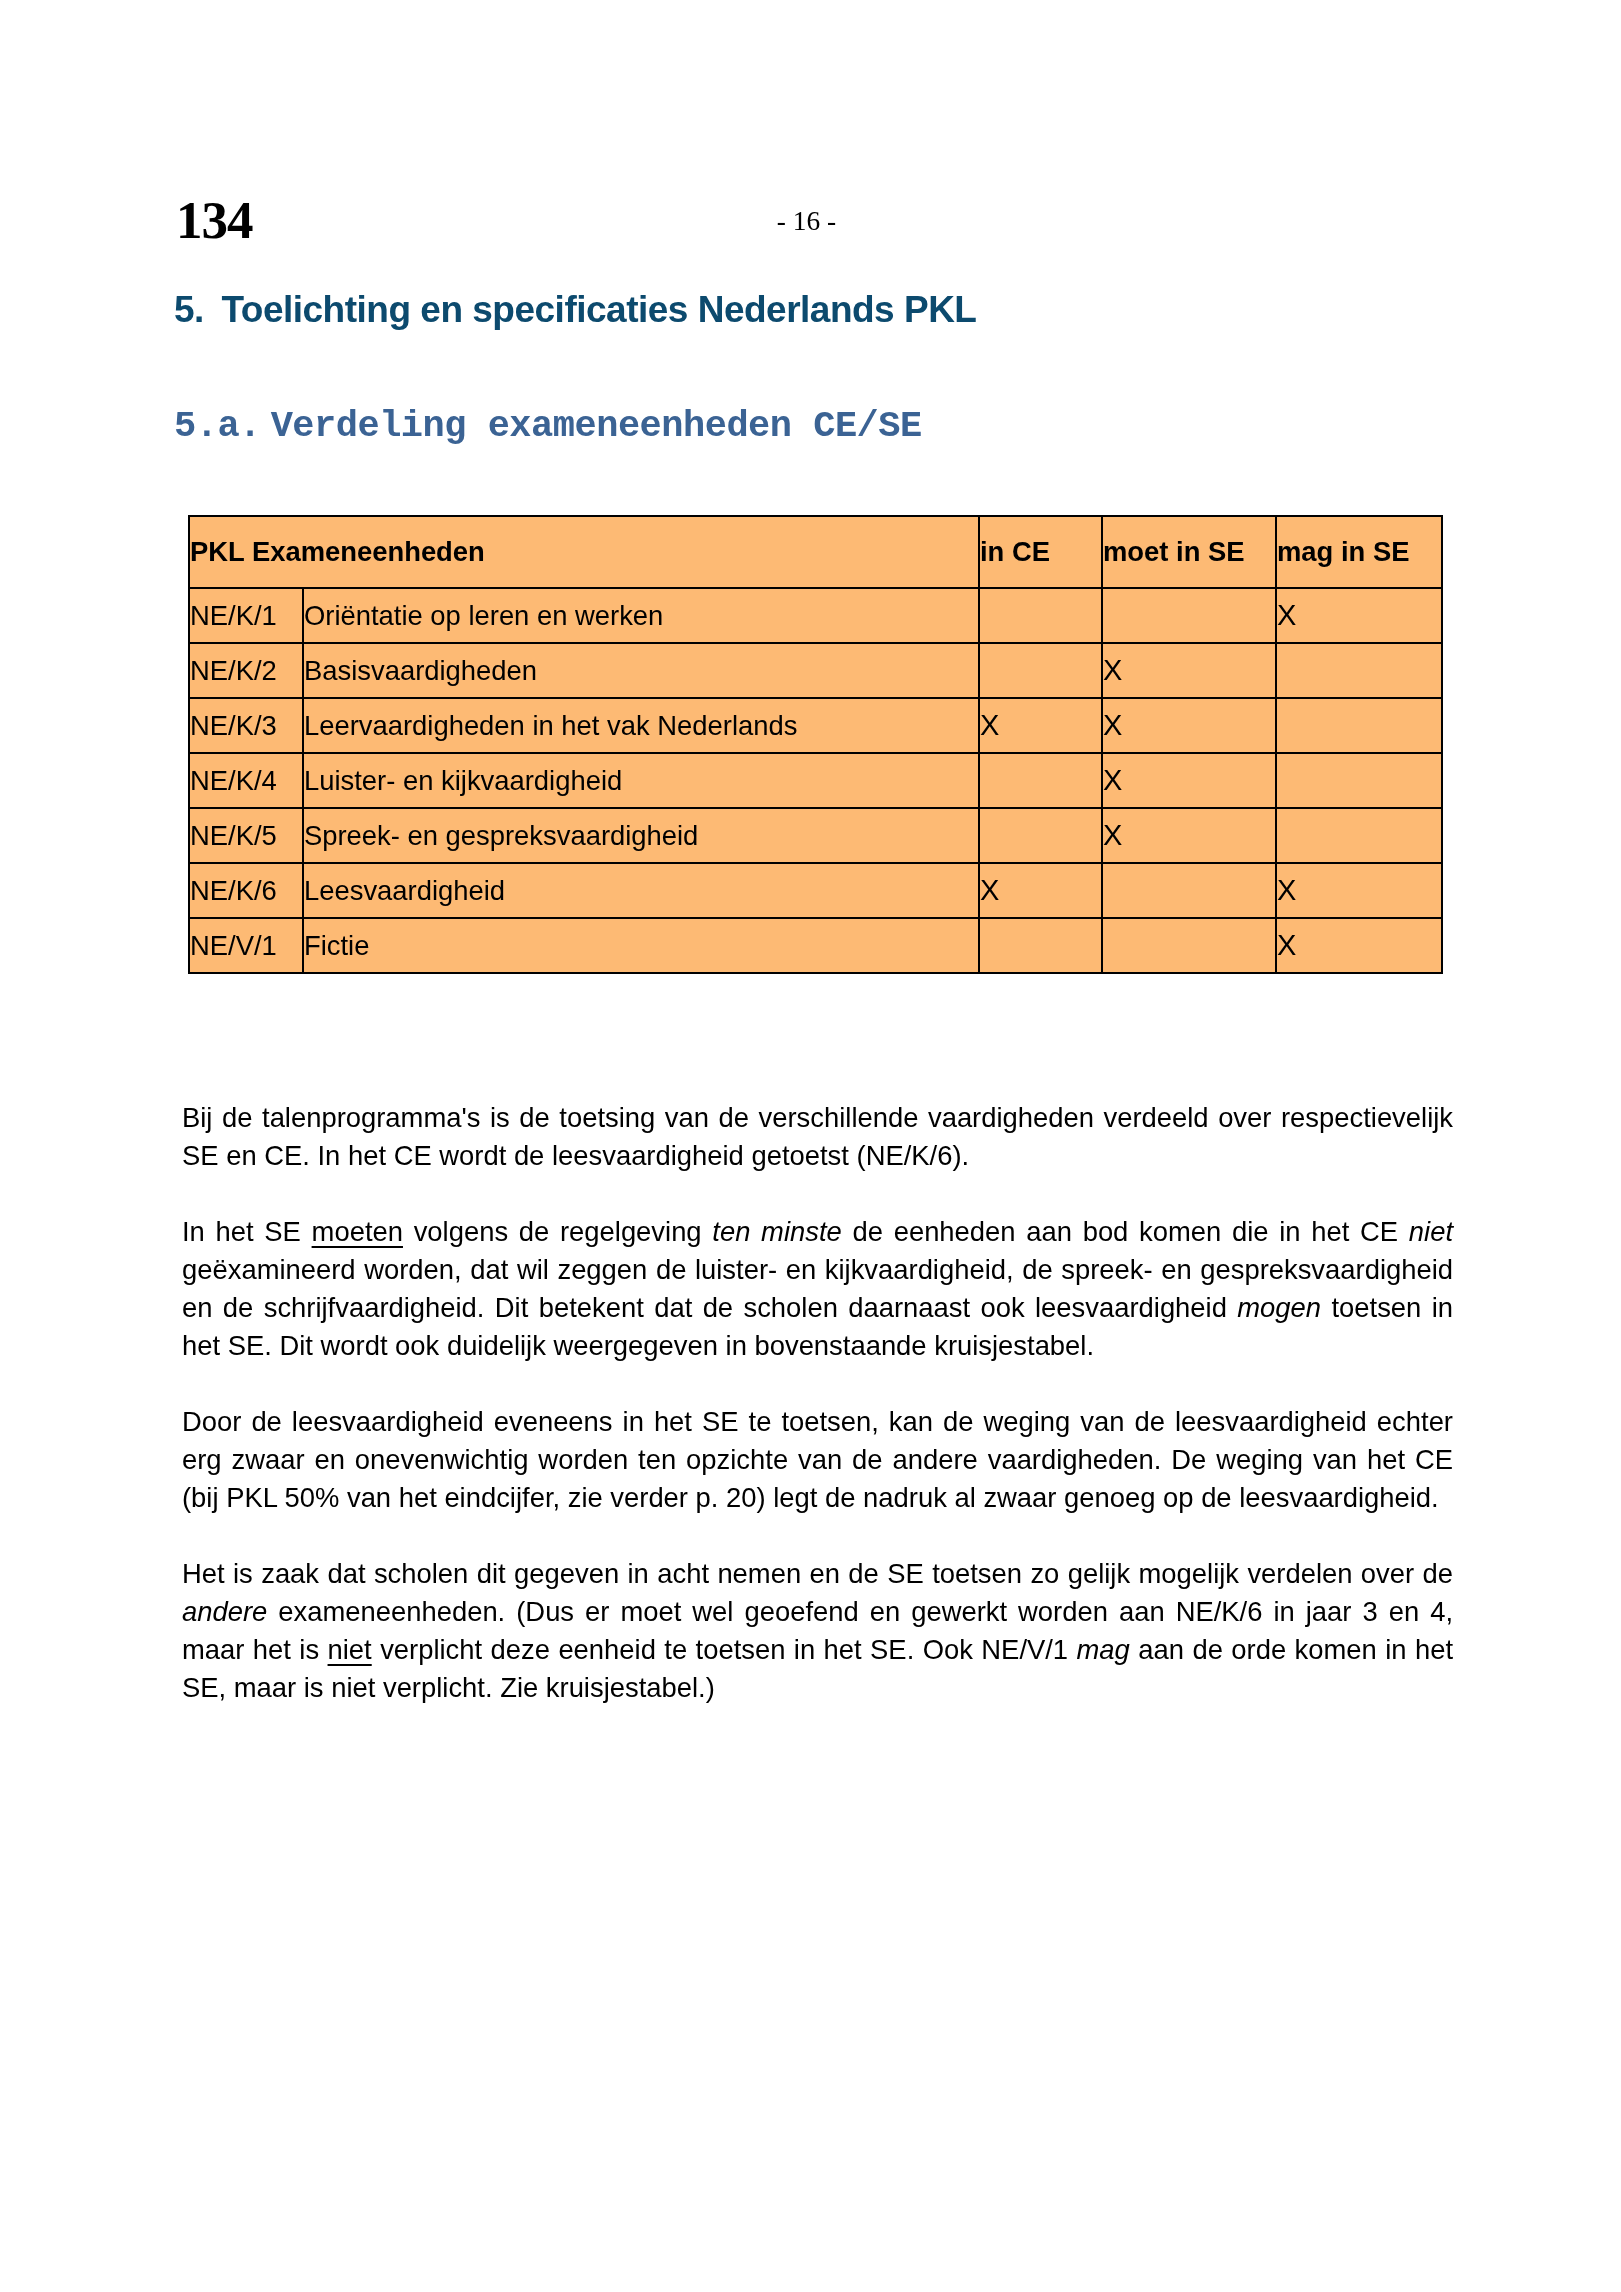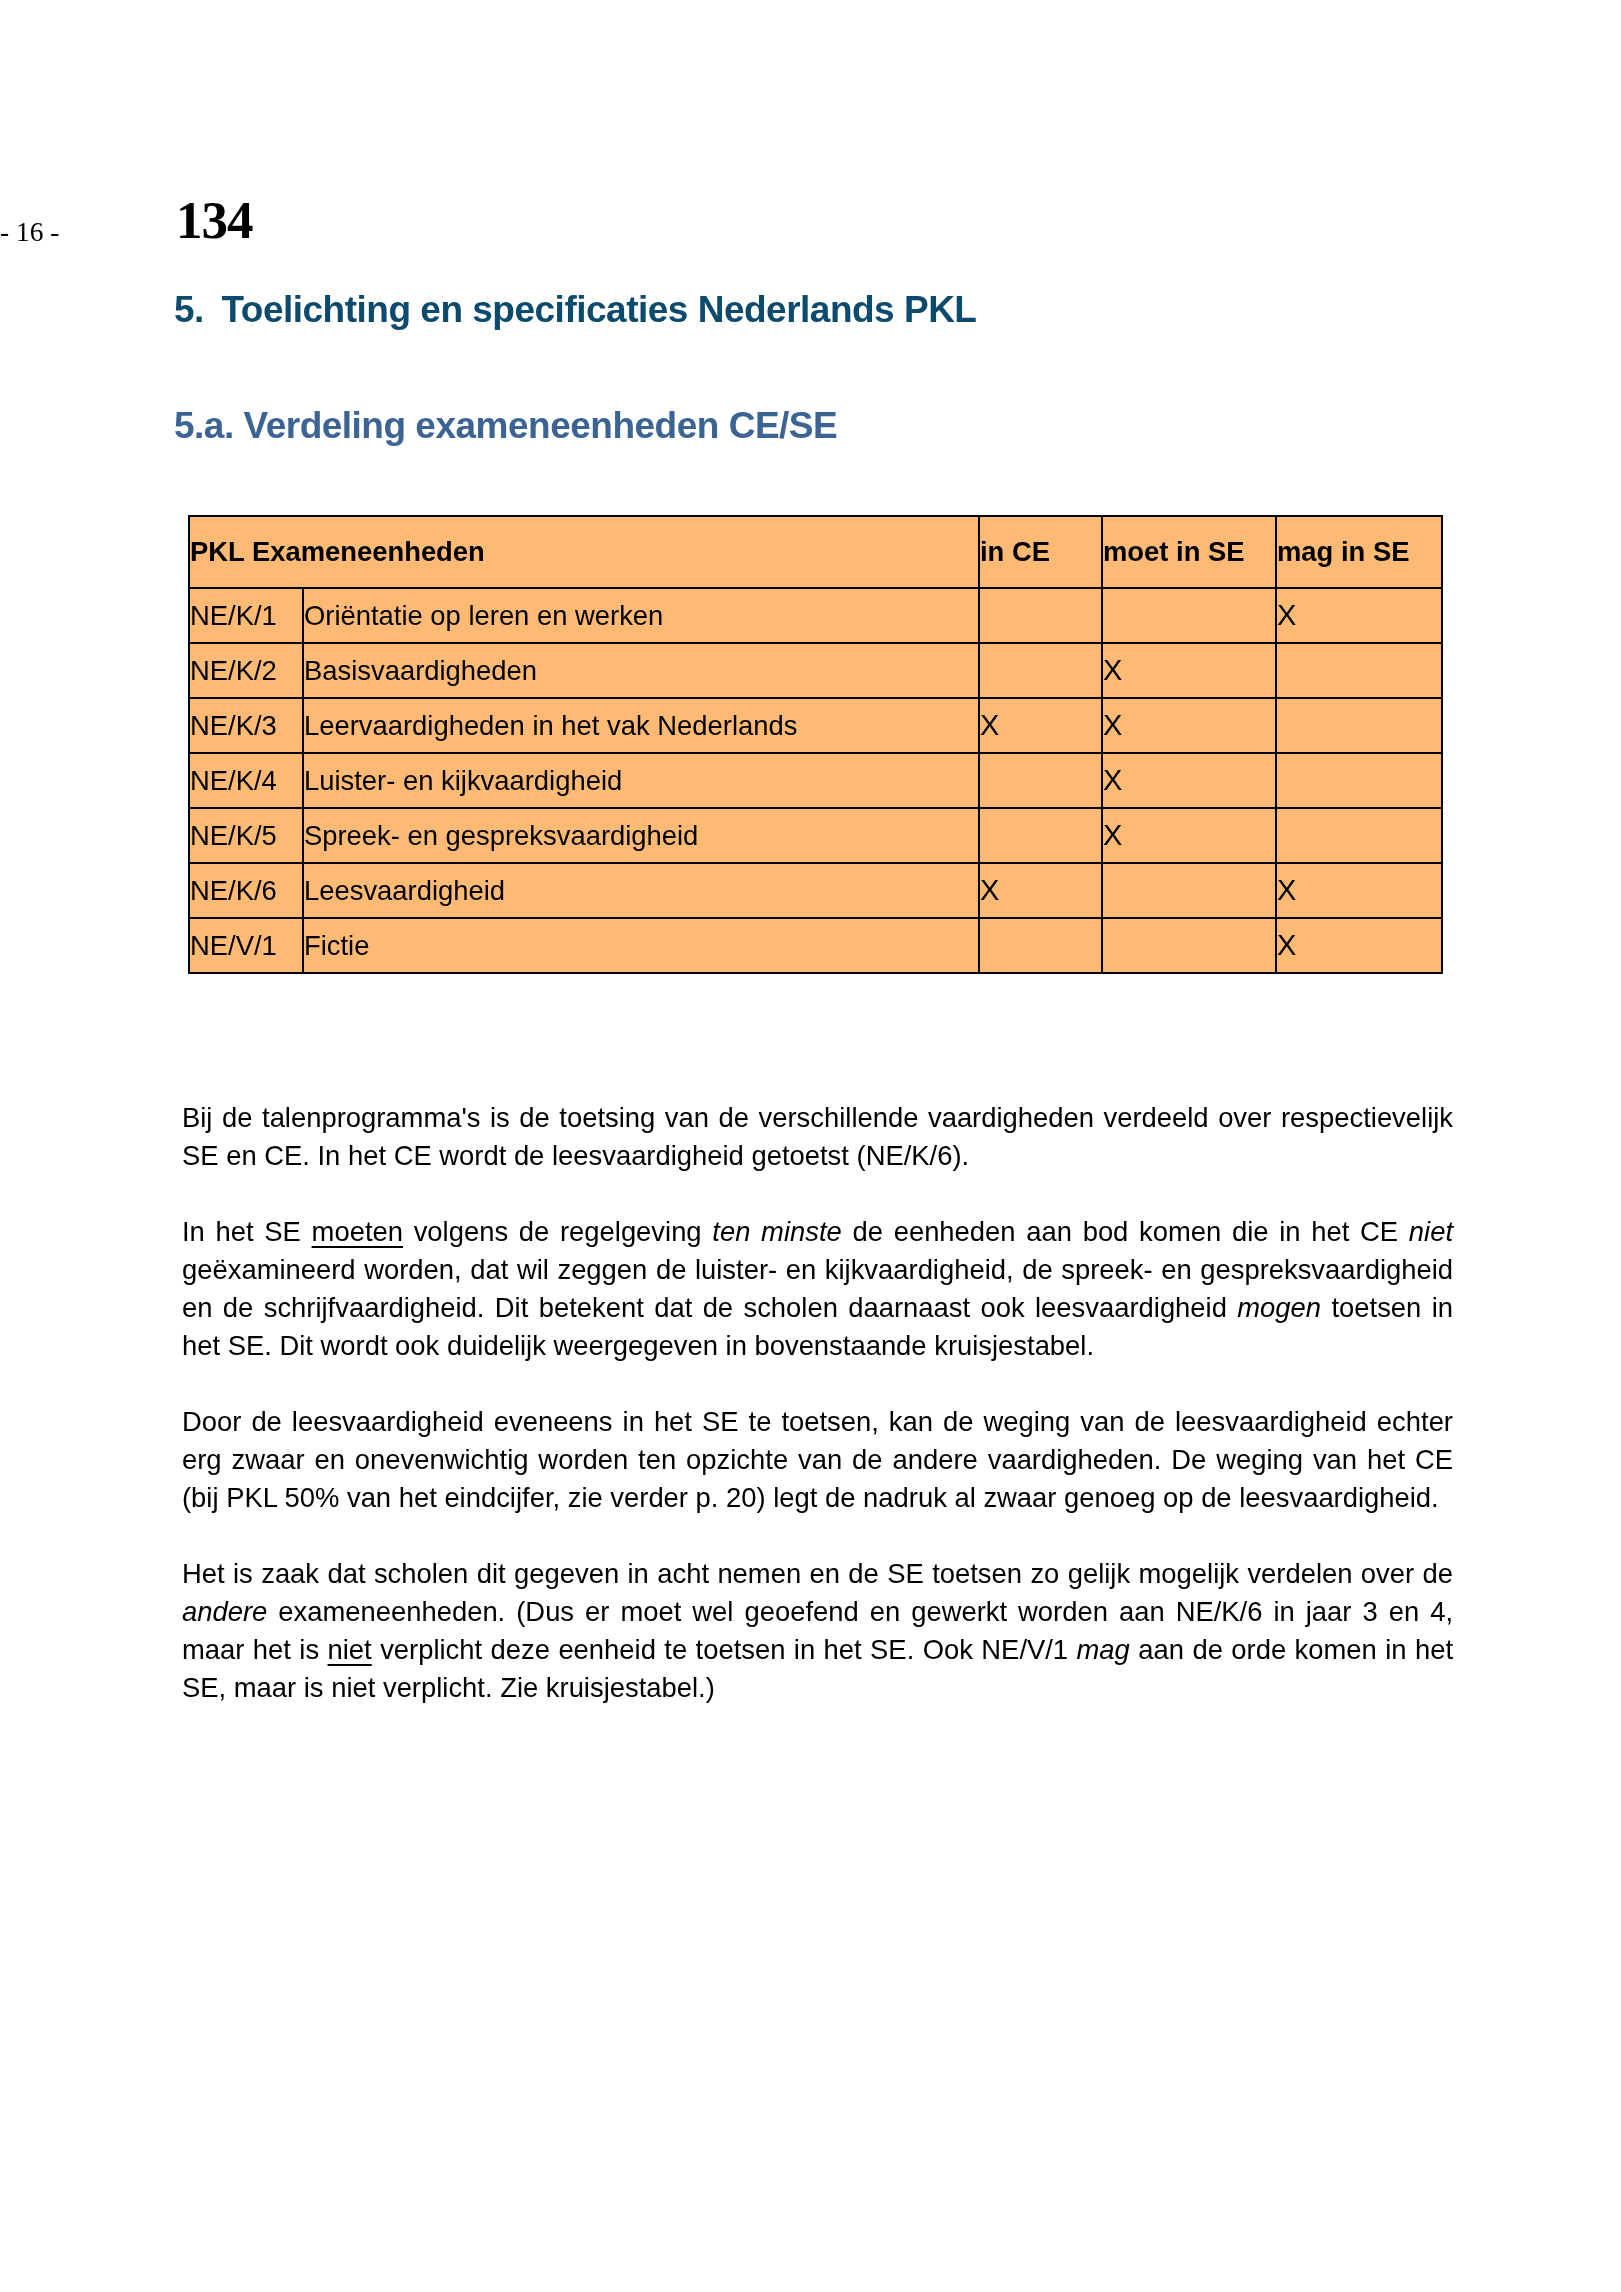--- a/index.html
+++ b/index.html
@@ -17,40 +17,41 @@
     left:176px; top:194px;
     font-family:"Liberation Serif","DejaVu Serif",serif;
     font-weight:bold;
     font-size:53px;
     letter-spacing:-1px;
     line-height:1;
   }
   .folio{
     position:absolute;
     left:0; right:8px; top:208px;
+    text-align:center;
     font-family:"Liberation Serif","DejaVu Serif",serif;
     font-size:27.4px;
     line-height:1;
-    margin-top:11px;
   }
   .h1{
     position:absolute;
     left:174px; top:290px;
     font-size:37px;
     font-weight:bold;
     letter-spacing:-0.5px;
     line-height:1.1;
   }
   .h2{
     position:absolute;
     left:174px; top:406px;
     font-size:37px;
     font-weight:bold;
     letter-spacing:-0.5px;
     line-height:1.1;
+    font-family:Liberation Mono, monospace;
   }
   .h1 .num{display:inline-block;margin-right:17.6px;}
   .h2 .num{display:inline-block;margin-right:9.8px;}
 
   table.cross{
     position:absolute;
     left:188px; top:515px;
     border-collapse:collapse;
     table-layout:fixed;
     width:1253px;

